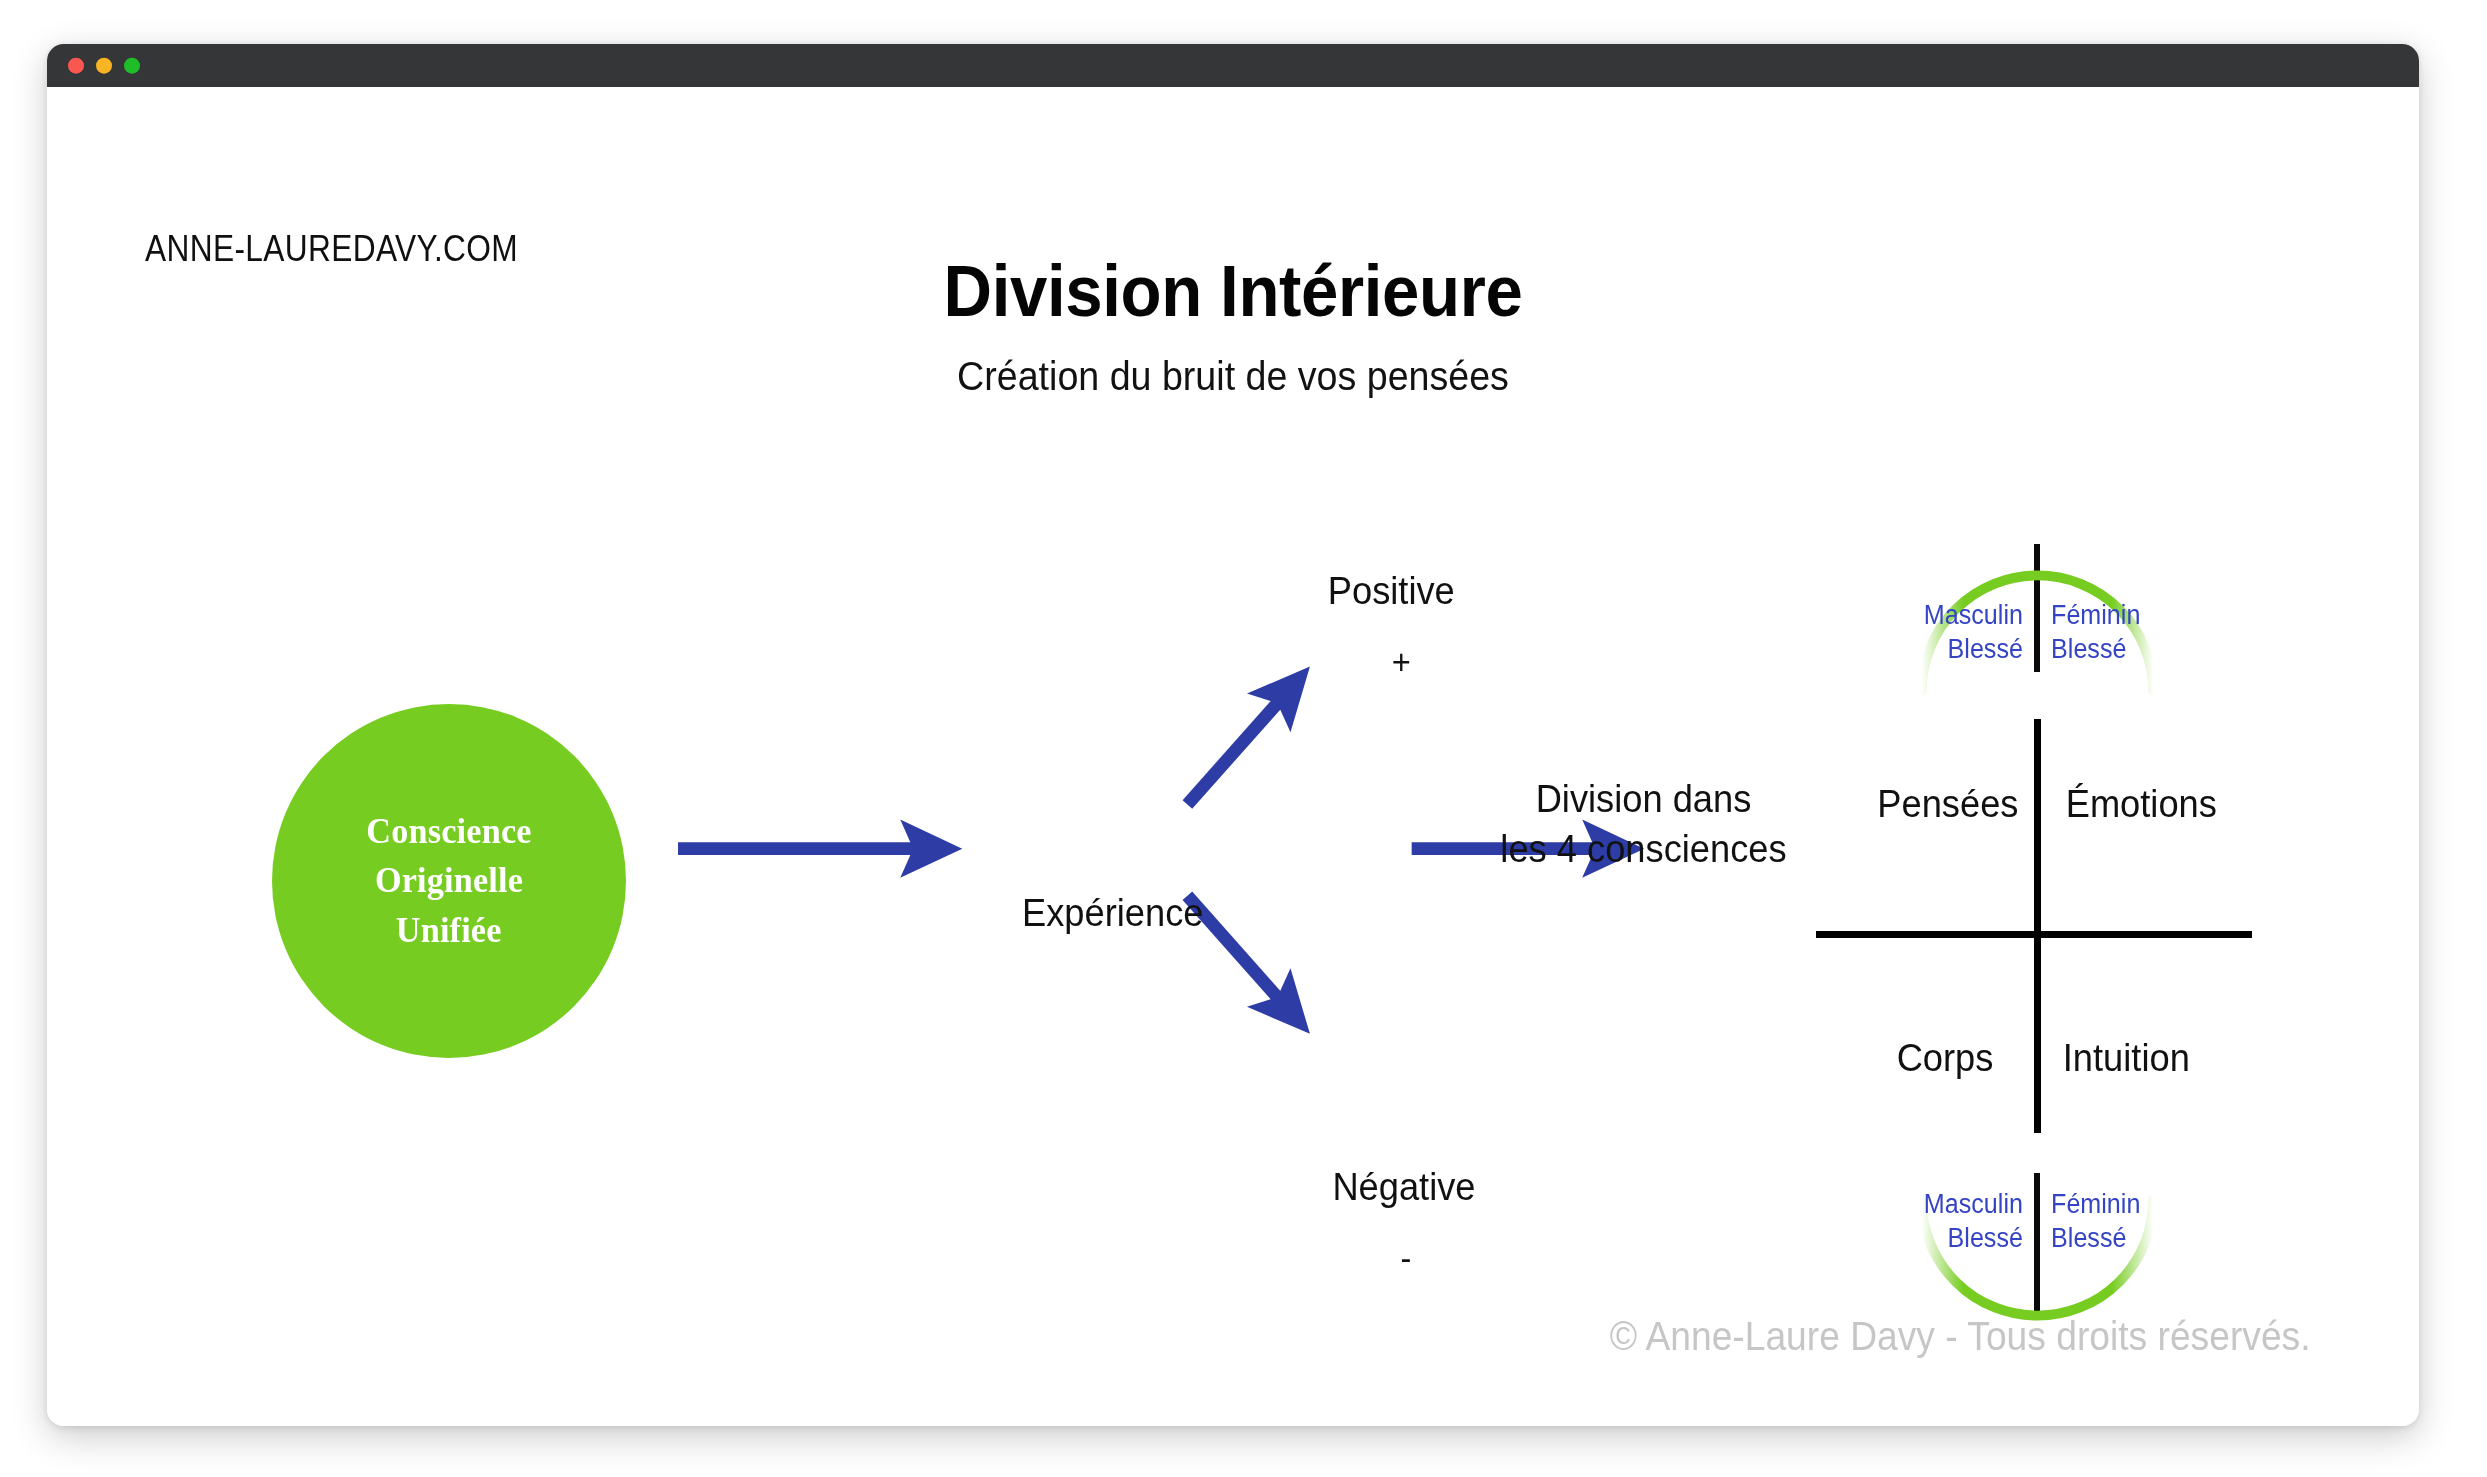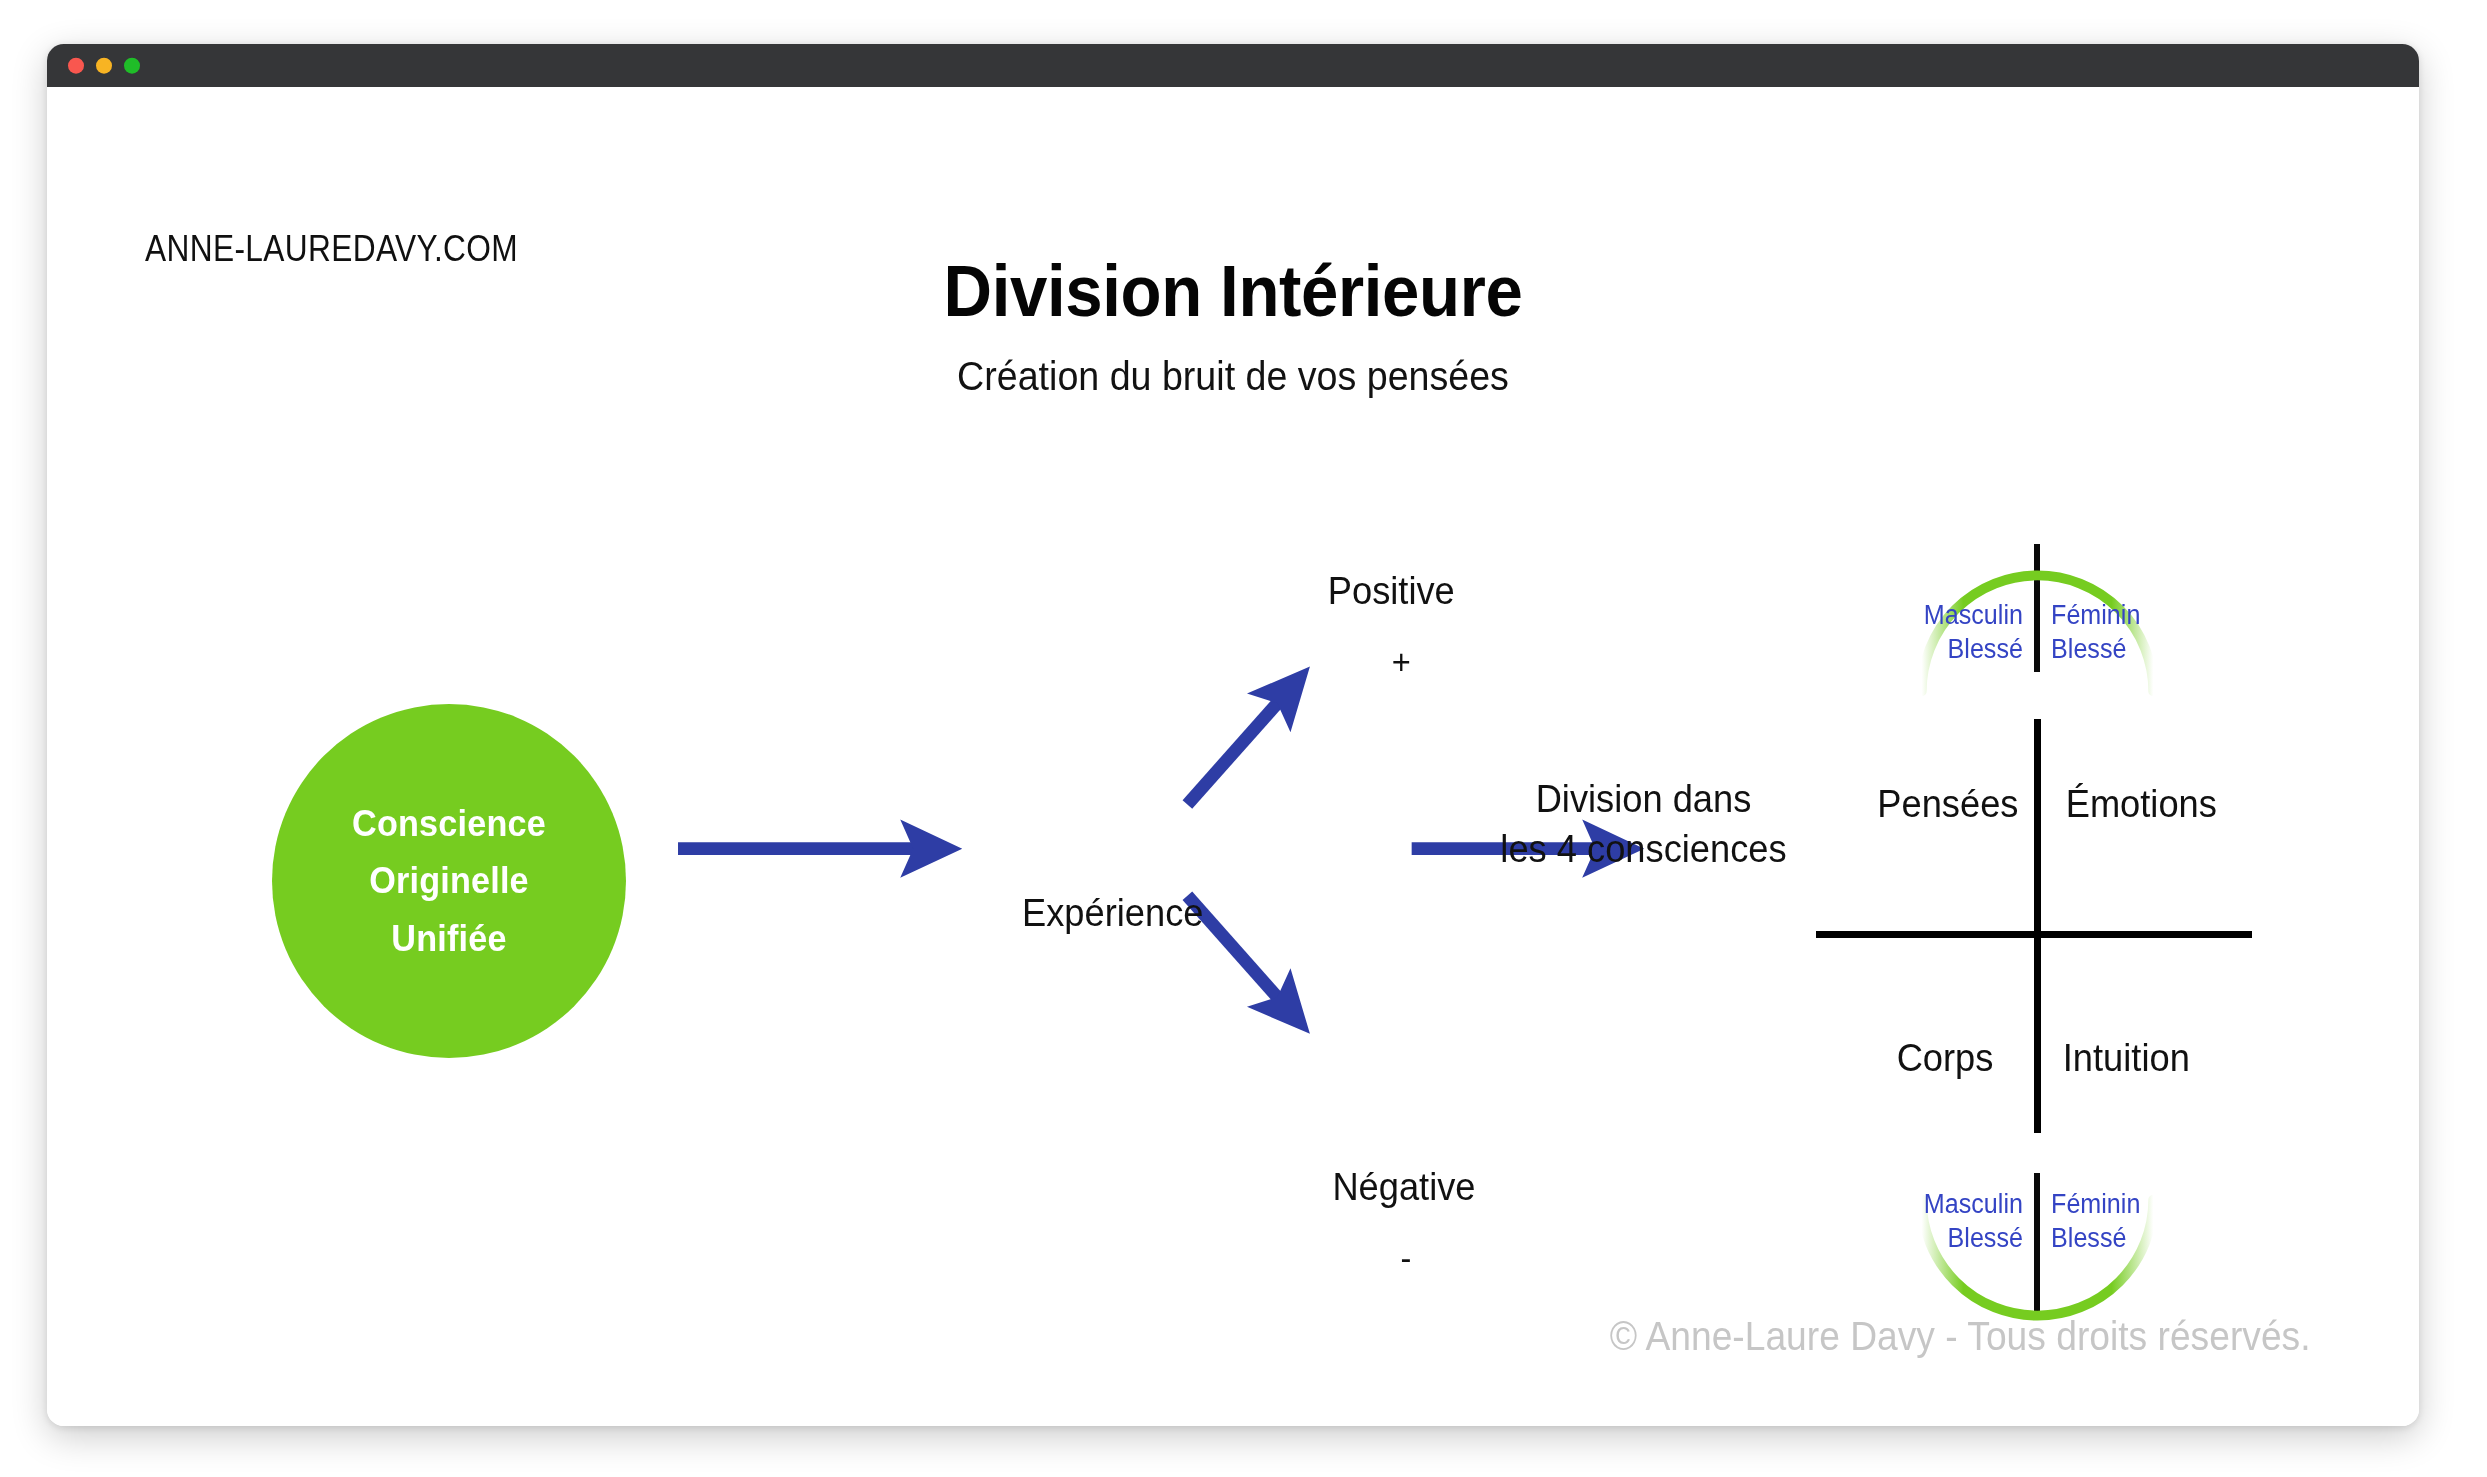--- a/index.html
+++ b/index.html
@@ -104,22 +104,24 @@
   .orb {
     position: absolute;
     left: 225px;
     top: 599px;
     width: 354px;
     height: 354px;
     border-radius: 50%;
     background: #76CC20;
     display: flex;
     flex-direction: column;
+    align-items: center;
     justify-content: center;
-    gap: 10px;
+    gap: 2px;
+    font-family: Liberation Serif, serif;
   }
   .orb span {
     display: block;
     color: #ffffff;
     font-size: 36px;
     font-weight: bold;
     line-height: 1.32;
     letter-spacing: 0.2px;
     text-align: center;
     transform: scaleX(0.95);

